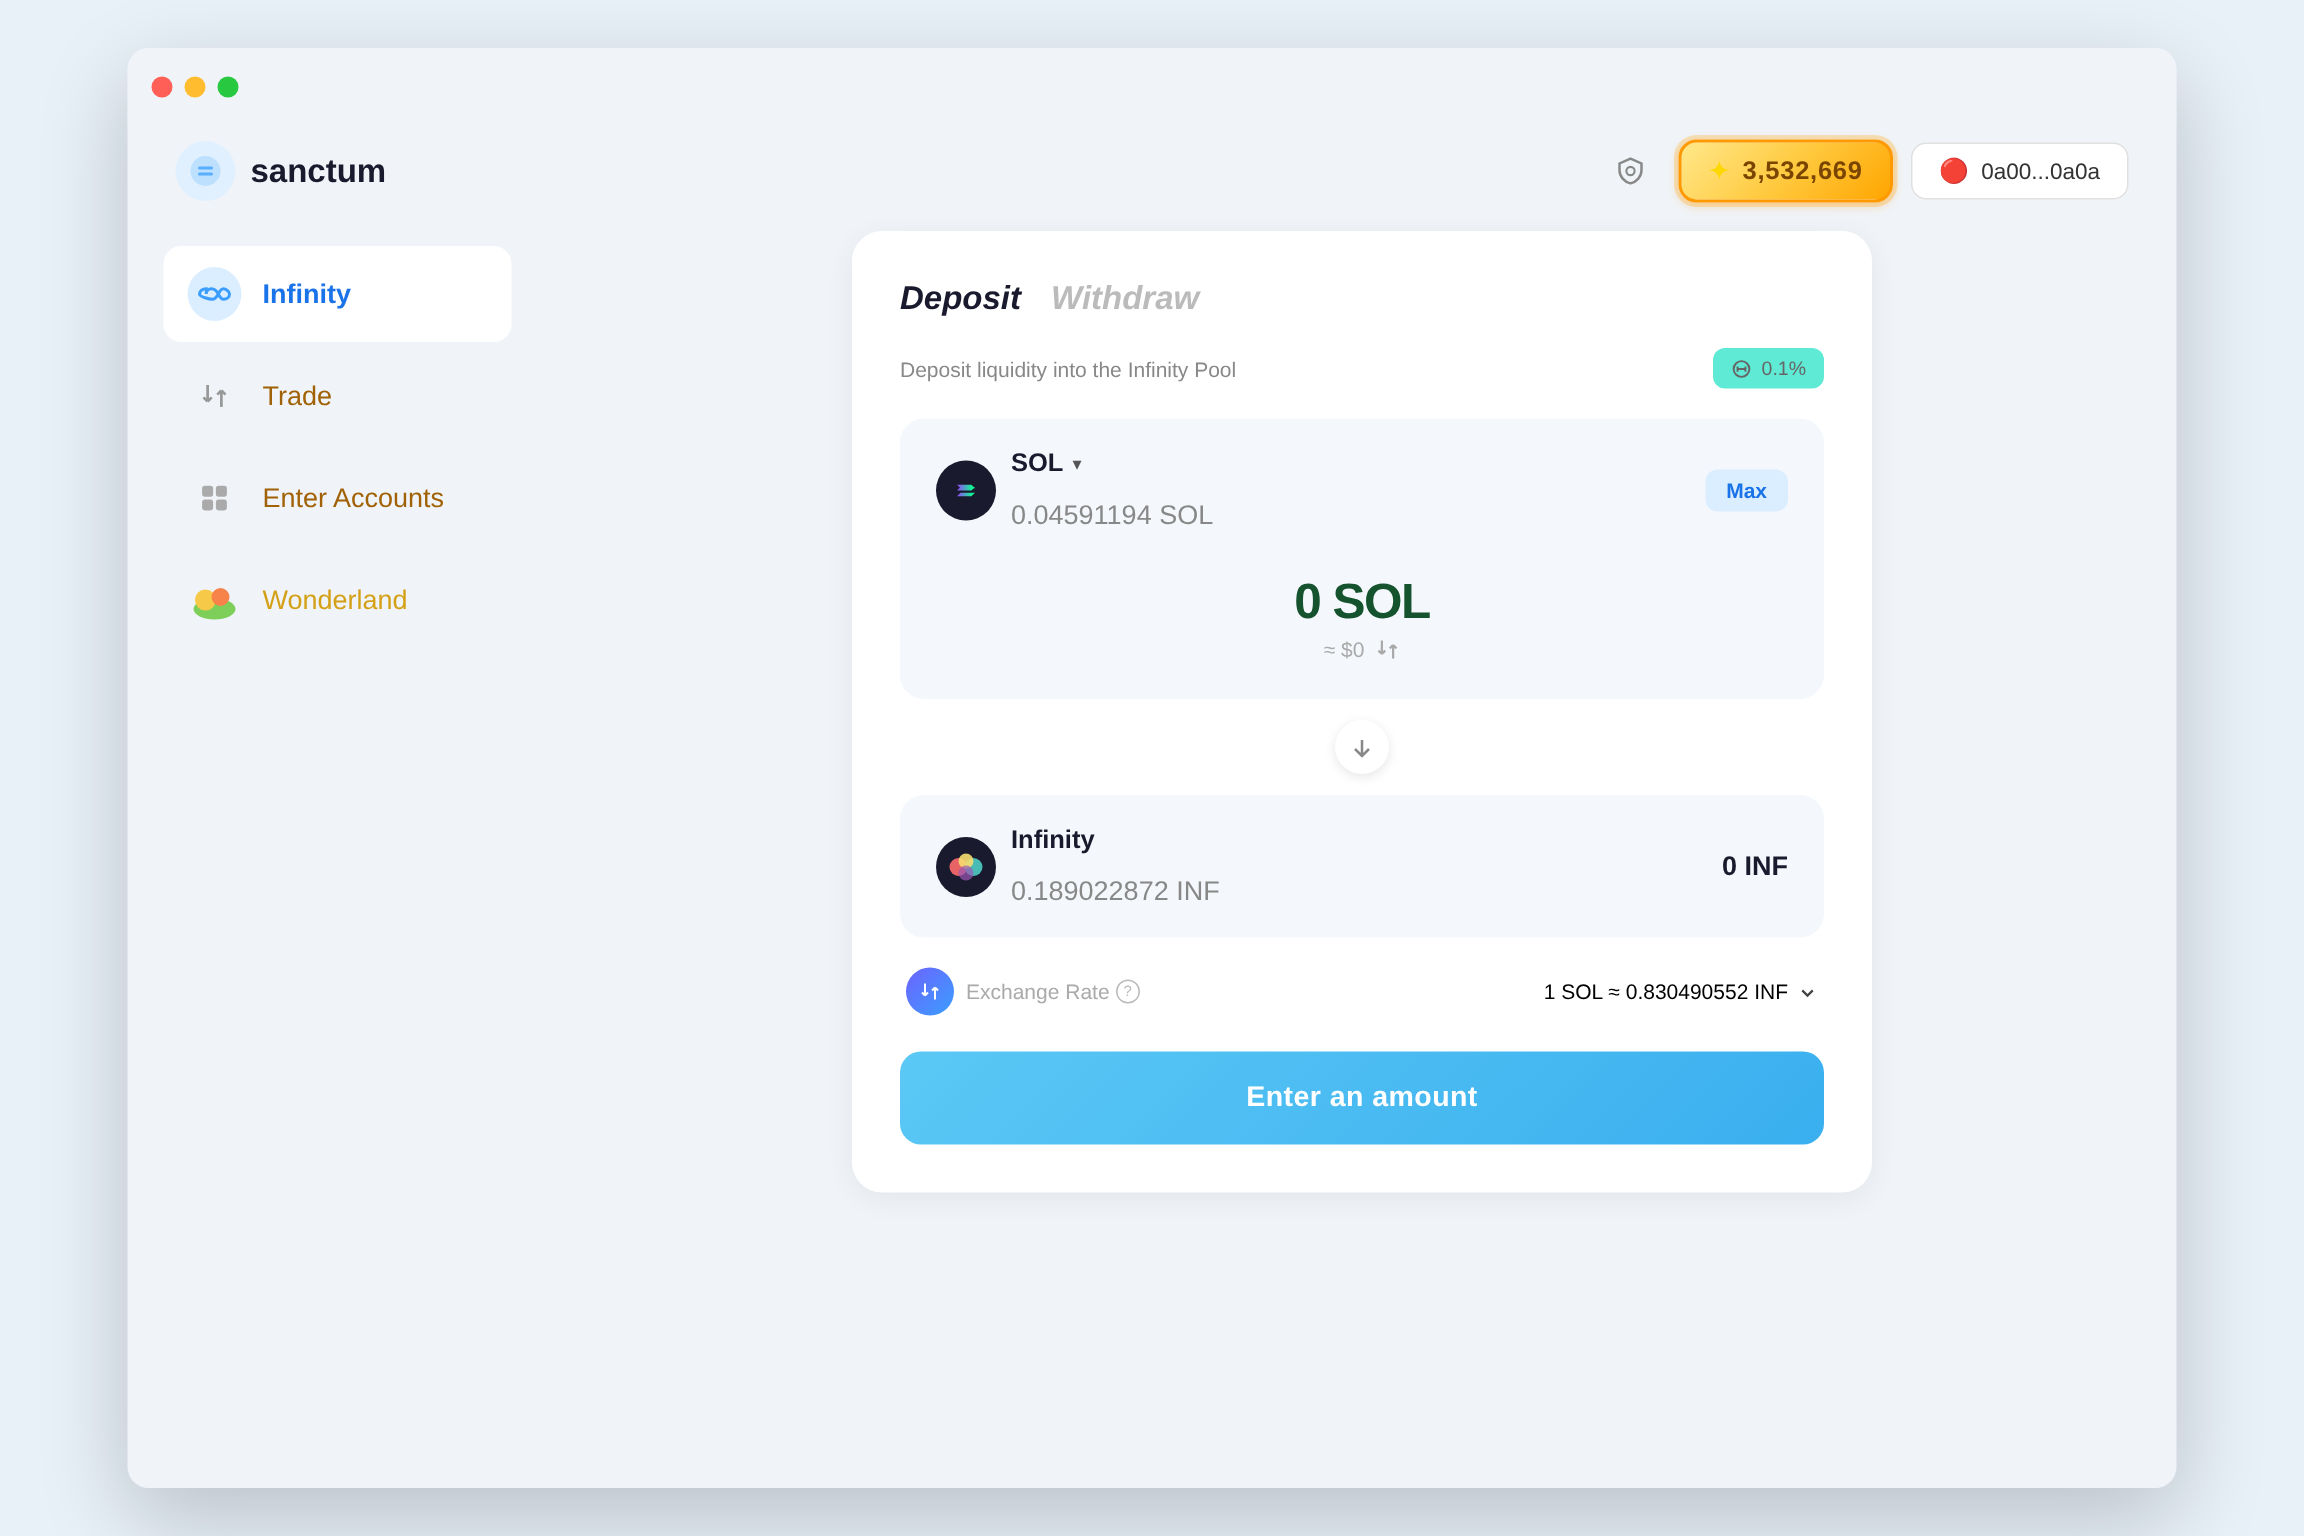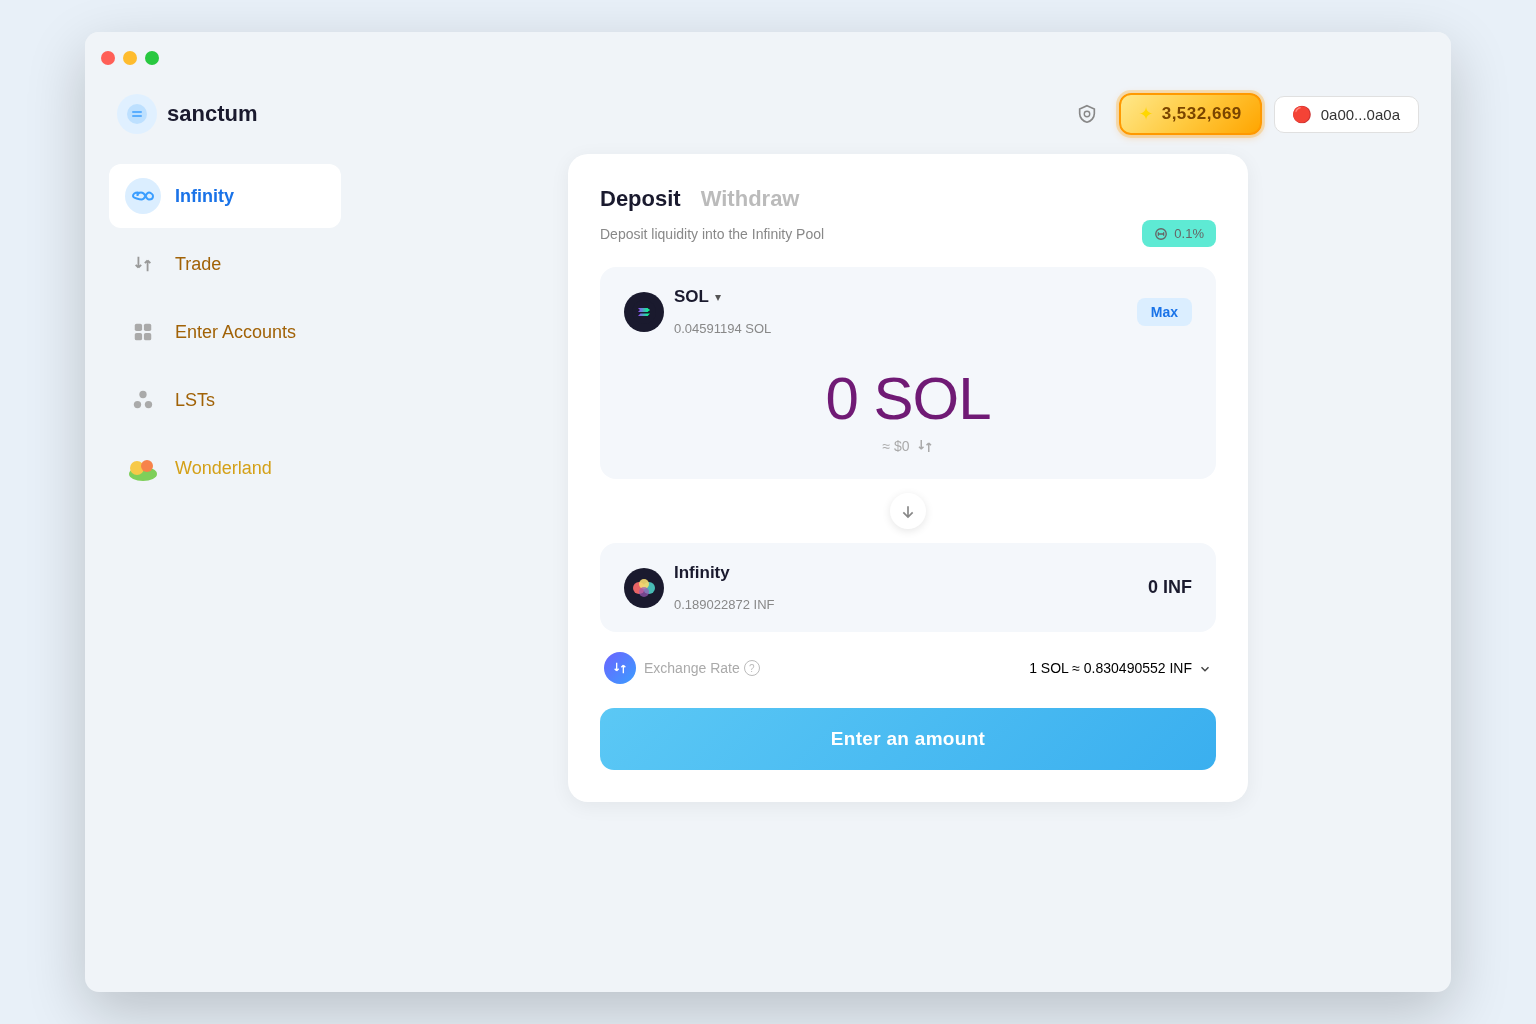--- a/index.html
+++ b/index.html
@@ -224,21 +224,22 @@
       border-radius: 20px;
       padding: 32px;
       width: 680px;
       box-shadow: 0 4px 20px rgba(0,0,0,0.06);
     }
 
     
     .tabs {
       display: flex;
       gap: 20px;
-      margin-bottom: 4px;
+      margin-bottom: 16px;
+      font-style: italic;
     }
 
     .tab {
       font-size: 22px;
       font-weight: 700;
       cursor: pointer;
       padding-bottom: 4px;
     }
 
     .tab.active {
@@ -316,21 +317,21 @@
       font-weight: 600;
       color: #1a1a2e;
     }
 
     .chevron-down {
       font-size: 12px;
       color: #555;
     }
 
     .token-balance {
-      font-size: 13px;
+      font-size: 18px;
       color: #888;
       margin-top: 14px;
     }
 
     .max-btn {
       background: #dbeeff;
       color: #1a73e8;
       border: none;
       border-radius: 8px;
       padding: 6px 14px;
@@ -338,23 +339,23 @@
       font-weight: 600;
       cursor: pointer;
     }
 
     .token-amount {
       text-align: center;
       padding: 12px 0 4px;
     }
 
     .amount-value {
-      font-size: 60px;
-      font-weight: 400;
-      color: #701a75;
+      font-size: 33px;
+      font-weight: 700;
+      color: #14532d;
       letter-spacing: -1px;
     }
 
     .amount-usd {
       font-size: 14px;
       color: #aaa;
       display: flex;
       align-items: center;
       justify-content: center;
       gap: 6px;
@@ -572,30 +573,20 @@
             <svg width="22" height="22" viewBox="0 0 24 24" fill="none">
               <rect x="3" y="3" width="8" height="8" rx="2" fill="#aaa"></rect>
               <rect x="13" y="3" width="8" height="8" rx="2" fill="#aaa"></rect>
               <rect x="3" y="13" width="8" height="8" rx="2" fill="#aaa"></rect>
               <rect x="13" y="13" width="8" height="8" rx="2" fill="#aaa"></rect>
             </svg>
           </div>
           <span class="nav-label">Enter Accounts</span>
         </div>
 
-        <div class="nav-item">
-          <div class="nav-icon lsts-icon">
-            <svg width="22" height="22" viewBox="0 0 24 24" fill="none">
-              <circle cx="12" cy="6" r="4" fill="#aaa"></circle>
-              <circle cx="6" cy="17" r="4" fill="#aaa"></circle>
-              <circle cx="18" cy="17" r="4" fill="#aaa"></circle>
-            </svg>
-          </div>
-          <span class="nav-label">LSTs</span>
-        </div>
 
         <div class="nav-item">
           <div class="nav-icon wonderland-icon">
             <svg width="32" height="28" viewBox="0 0 32 28">
               <ellipse cx="16" cy="20" rx="14" ry="7" fill="#7ecf5a"></ellipse>
               <ellipse cx="10" cy="14" rx="7" ry="7" fill="#f7c948"></ellipse>
               <ellipse cx="20" cy="12" rx="6" ry="6" fill="#f7834a"></ellipse>
             </svg>
           </div>
           <span class="nav-label" style="color: #d4a017;">Wonderland</span>

